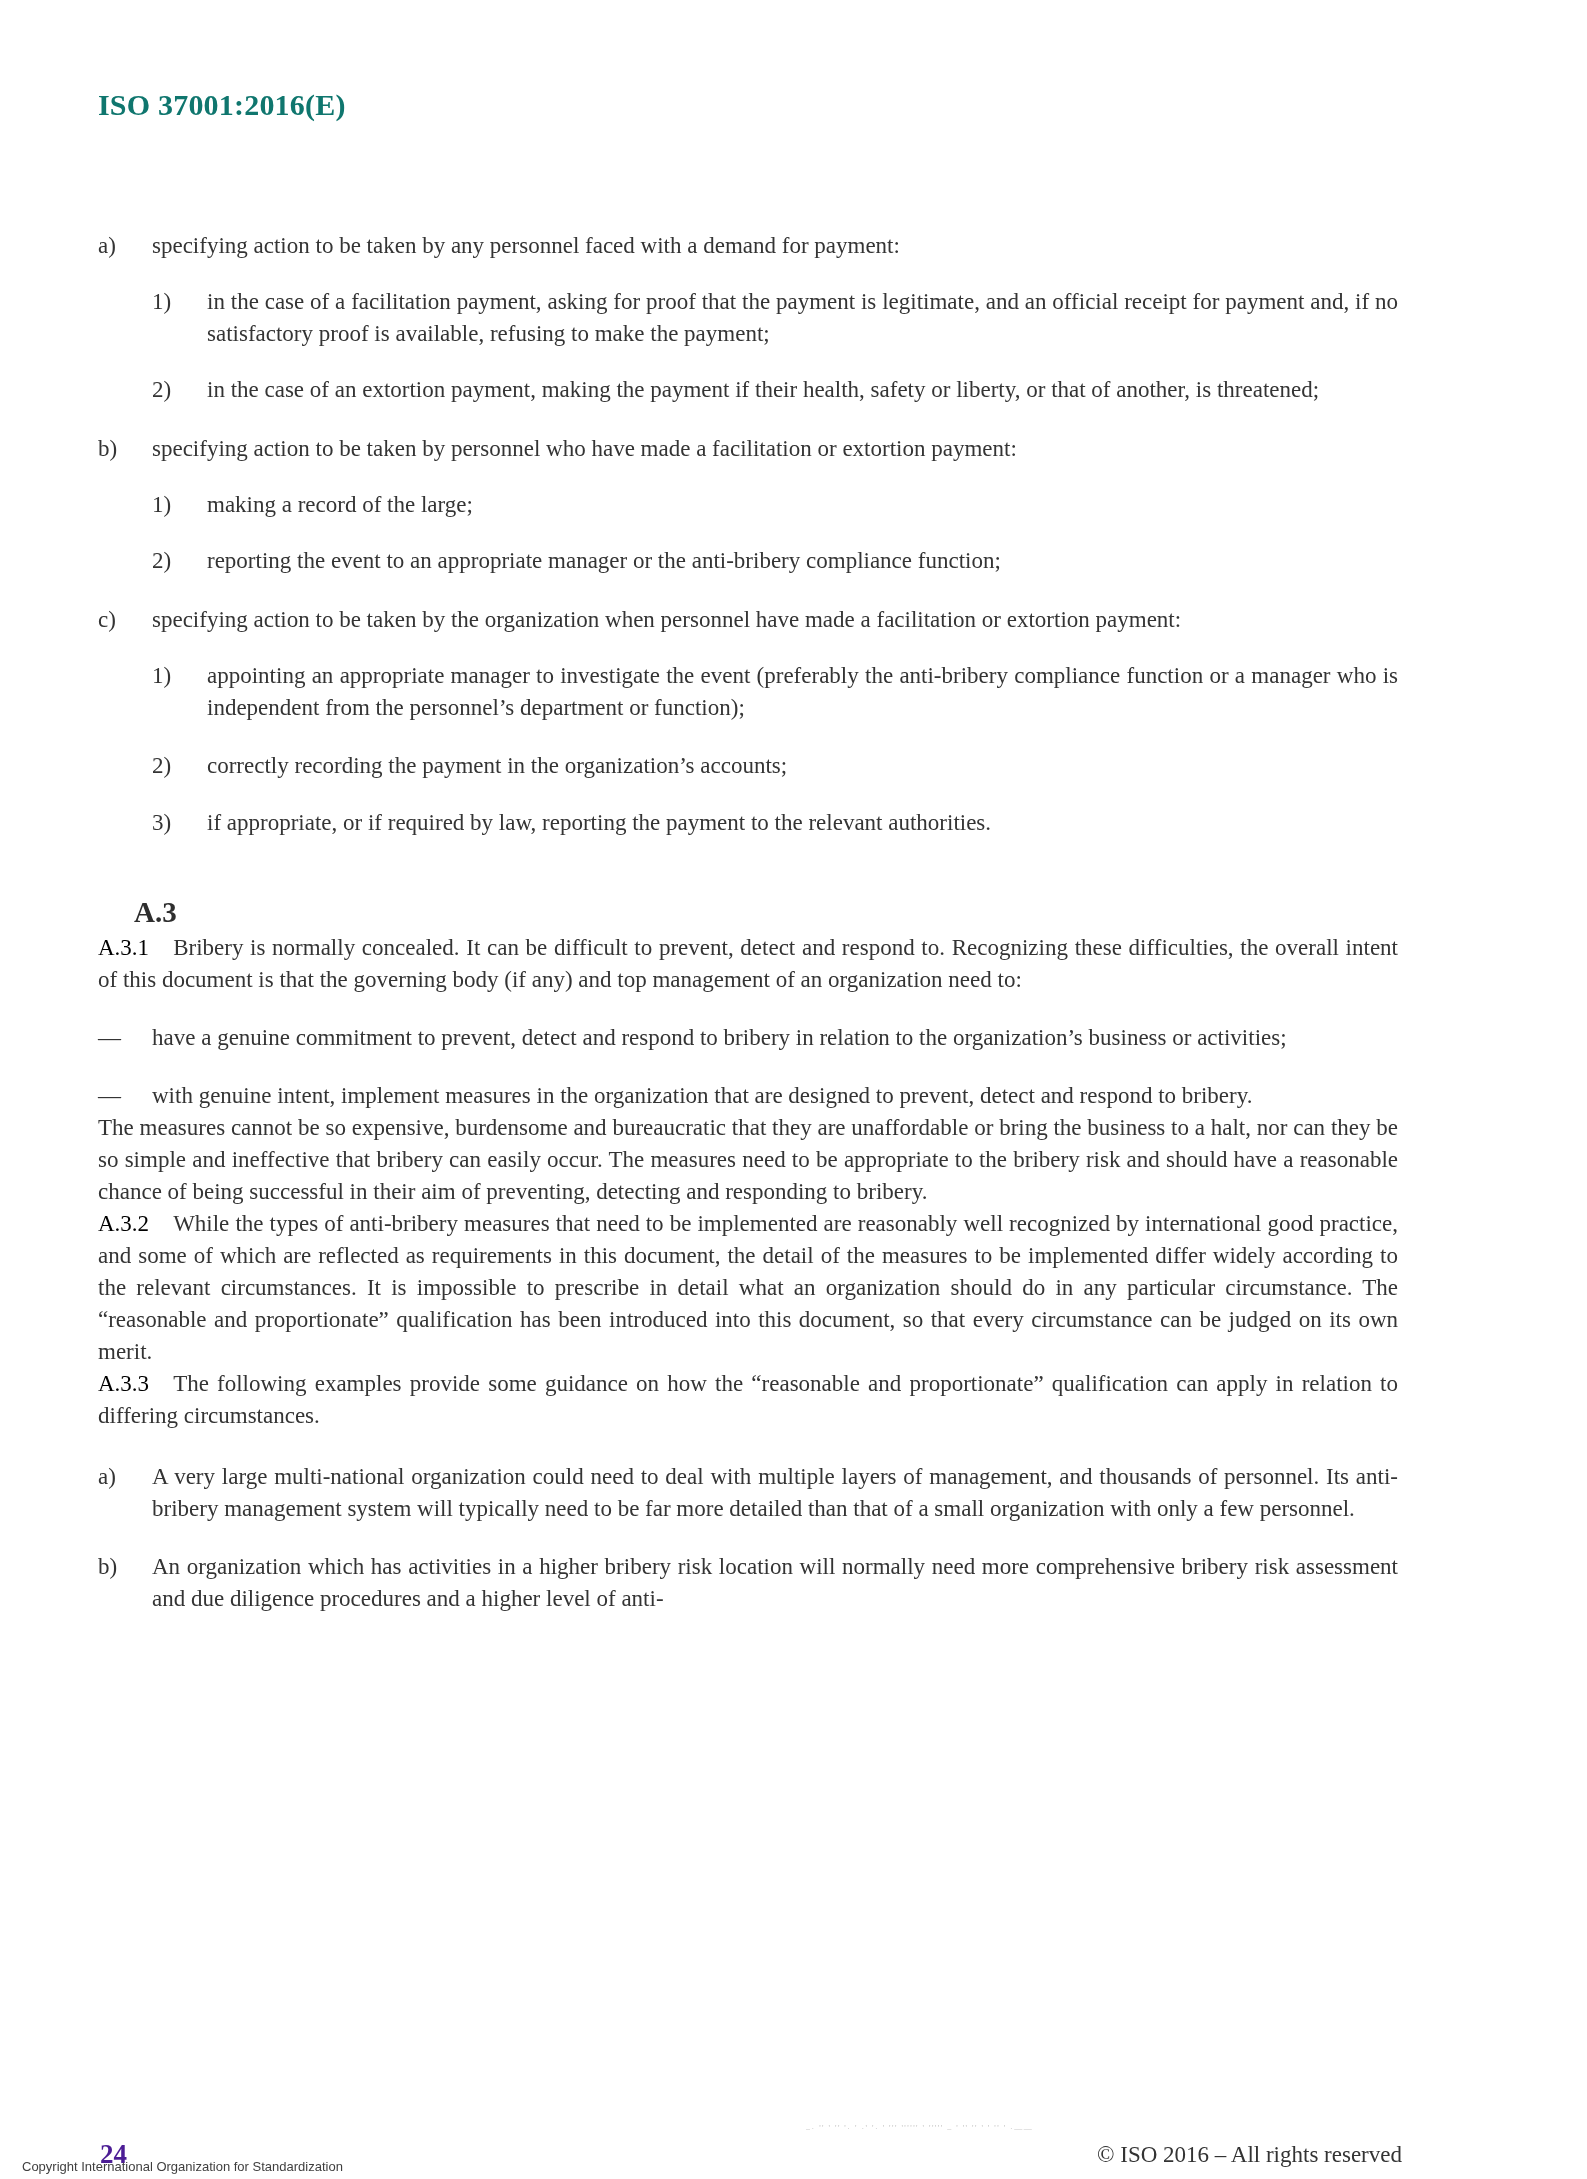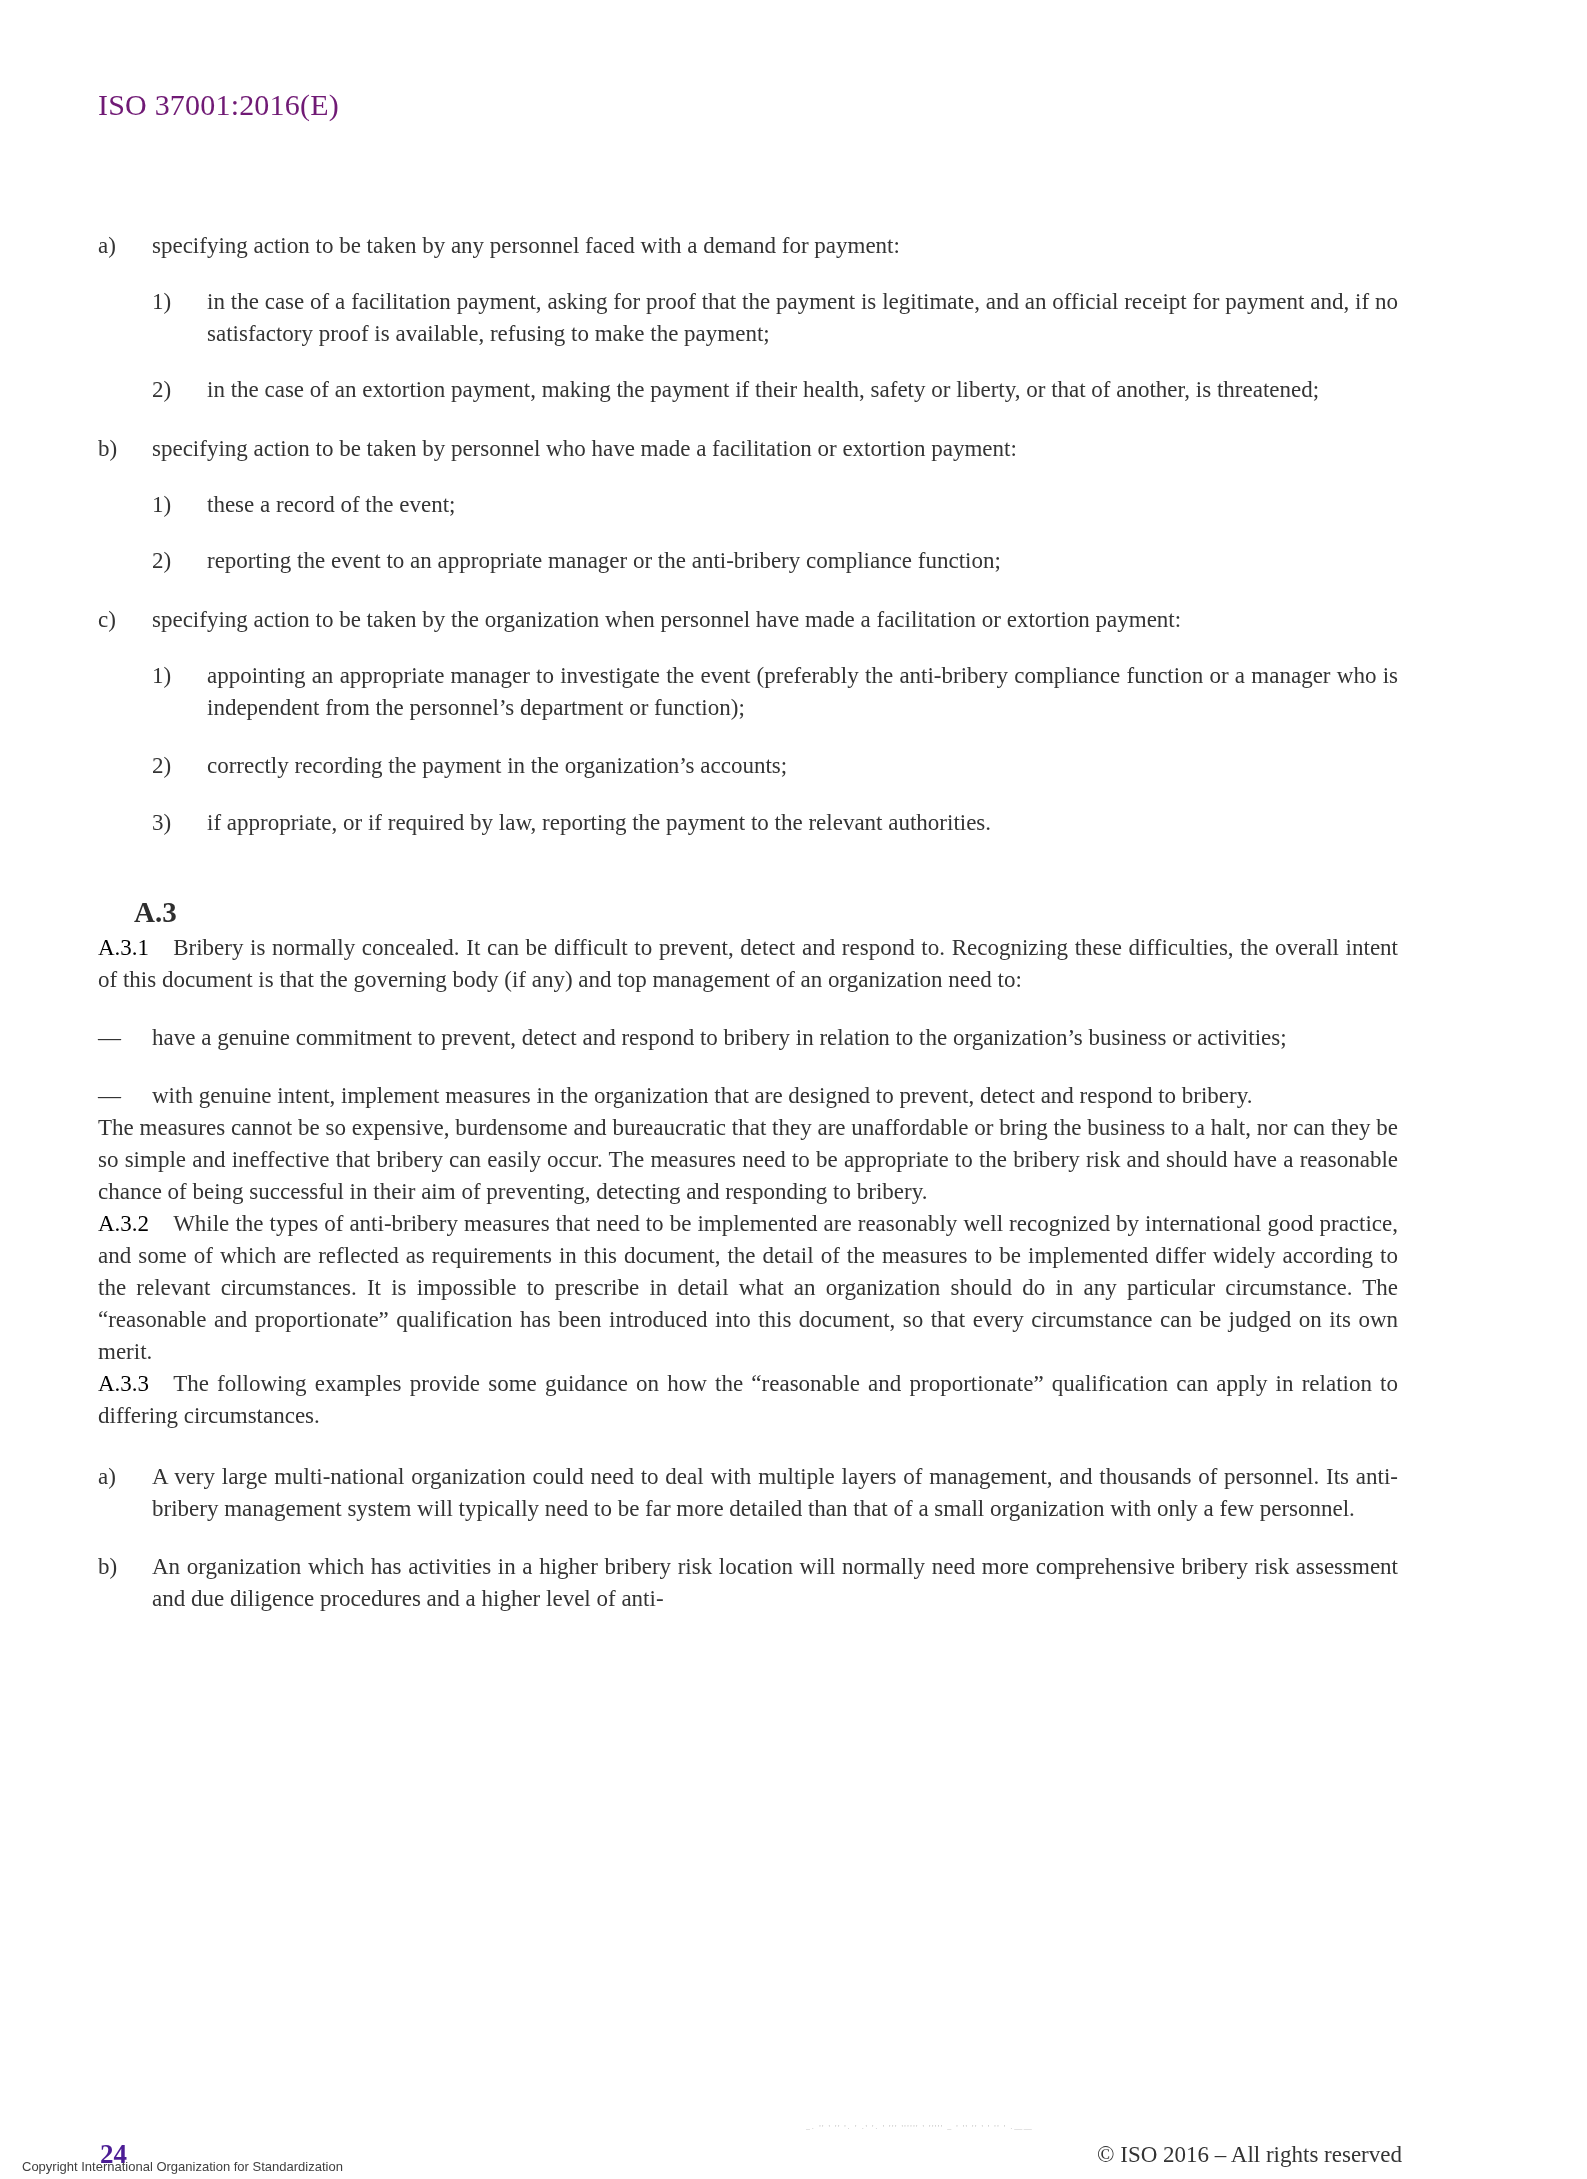--- a/index.html
+++ b/index.html
@@ -10,22 +10,22 @@
     background: #ffffff;
     font-family: "Liberation Serif", serif;
     color: #343434;
     overflow: hidden;
   }
   .doc-header {
     position: absolute;
     left: 98px;
     top: 88px;
     font-size: 30px;
-    font-weight: normal;
-    color: #701a75;
+    font-weight: bold;
+    color: #0f766e;
     letter-spacing: 0.2px;
   }
   .content {
     position: absolute;
     left: 98px;
     top: 230px;
     width: 1300px;
     font-size: 23px;
     line-height: 32px;
   }
@@ -111,21 +111,21 @@
       <span class="li-label">2)</span>
       <div class="li-text">in the case of an extortion payment, making the payment if their health, safety or liberty, or that of another, is threatened;</div>
     </div>
 
     <div class="li mt27">
       <span class="li-label">b)</span>
       <div class="li-text">specifying action to be taken by personnel who have made a facilitation or extortion payment:</div>
     </div>
     <div class="li sub mt24">
       <span class="li-label">1)</span>
-      <div class="li-text">these a record of the event;</div>
+      <div class="li-text">making a record of the large;</div>
     </div>
     <div class="li sub mt24">
       <span class="li-label">2)</span>
       <div class="li-text">reporting the event to an appropriate manager or the anti-bribery compliance function;</div>
     </div>
 
     <div class="li mt27">
       <span class="li-label">c)</span>
       <div class="li-text">specifying action to be taken by the organization when personnel have made a facilitation or extortion payment:</div>
     </div>

